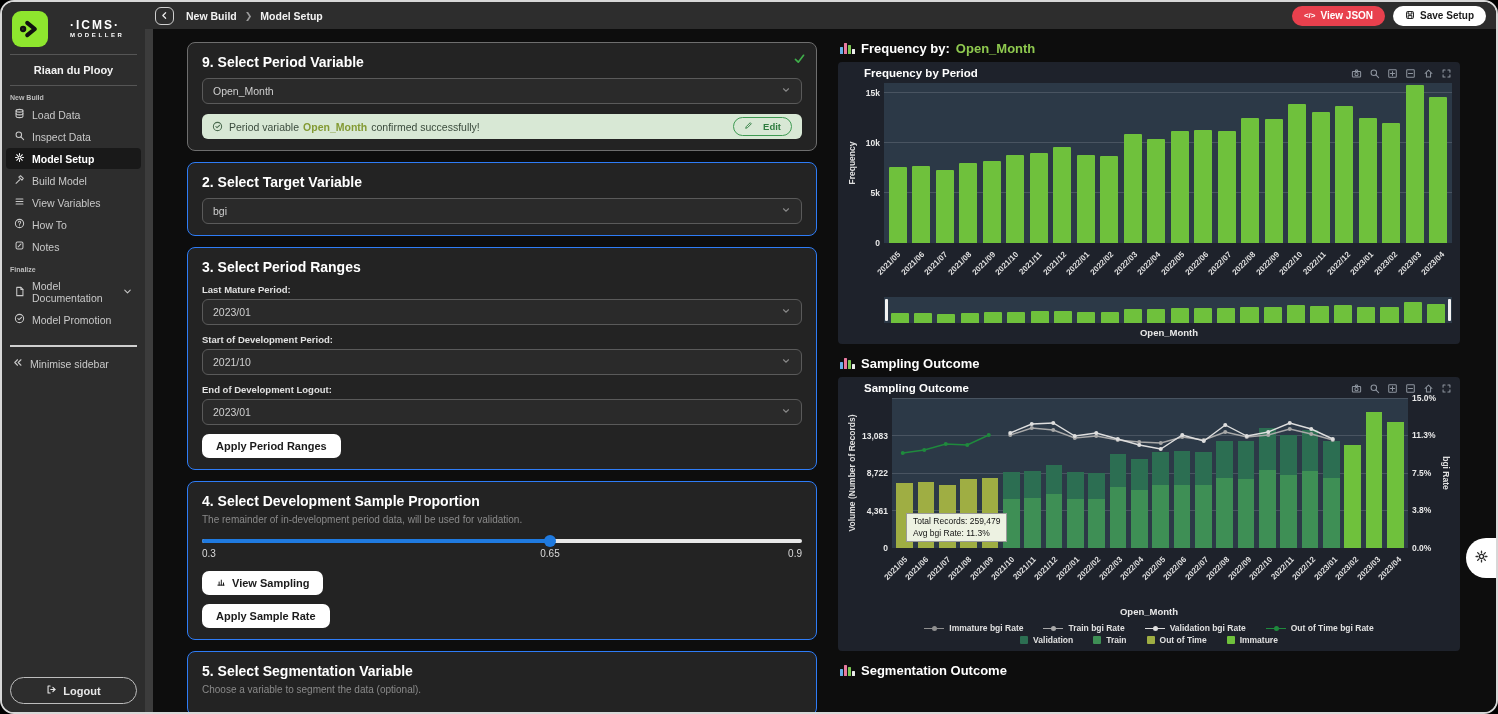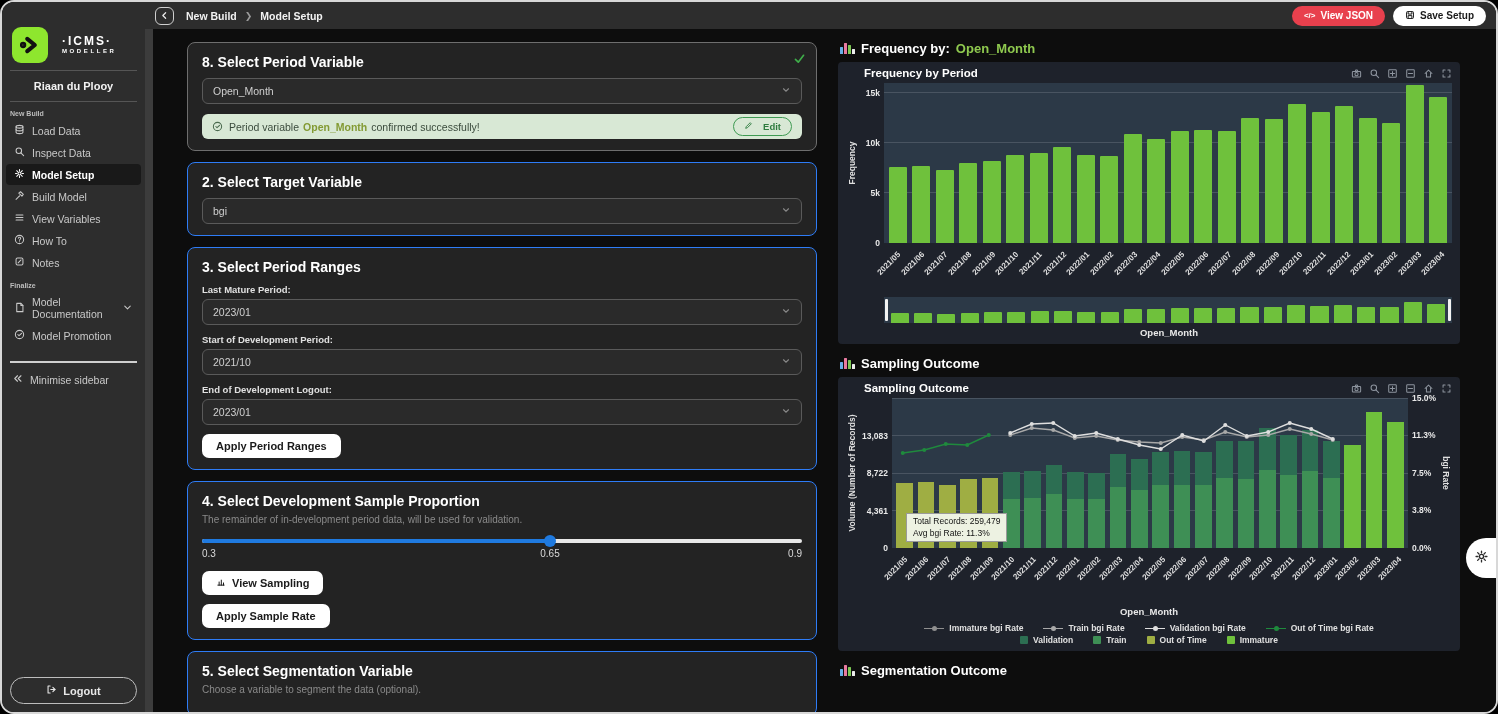--- a/index.html
+++ b/index.html
@@ -1,21 +1,21 @@
 <!DOCTYPE html>
 <html><head>
 <meta charset="utf-8">
 <style>
   html,body{margin:0;padding:0;background:#000;}
   *{box-sizing:border-box;}
   .window{position:relative;width:1498px;height:714px;background:#0c0c0c;border:2px solid #d8d8d8;
     border-radius:14px;overflow:hidden;font-family:"Liberation Sans","DejaVu Sans",sans-serif;color:#e8e8e8;}
   
   .sidebar{position:absolute;left:0;top:0;bottom:0;width:143px;background:#2d2d2d;display:flex;flex-direction:column;z-index:5;}
-  .brand{display:flex;align-items:center;gap:14px;padding:25px 8px 7px 10px;}
+  .brand{display:flex;align-items:center;gap:22px;padding:9px 8px 7px 10px;}
   .brand-sq{width:36px;height:36px;background:#8ee62e;border-radius:9px;display:flex;align-items:center;justify-content:center;flex:0 0 auto;}
   .brand-txt{line-height:1.1;}
   .brand-l1{font-size:12px;font-weight:bold;letter-spacing:2px;color:#fff;}
   .brand-l2{font-size:6px;font-weight:bold;letter-spacing:2.6px;color:#fff;}
   .sb-div{border:none;border-top:1px solid #555;margin:0 8px;}
   .sb-user{font-size:11px;font-weight:bold;text-align:center;padding:9px 4px;color:#f2f2f2;}
   .sb-sec{font-size:7px;font-weight:bold;color:#bdbdbd;padding:8px 8px 2px 8px;}
   .sb-item{display:flex;align-items:center;gap:7px;font-size:10.5px;color:#c9c9c9;padding:4px 8px;margin:1px 4px;border-radius:4px;cursor:pointer;}
   .sb-item svg{flex:0 0 auto;}
   .sb-item.active{background:#191919;color:#fff;font-weight:bold;}
@@ -249,21 +249,21 @@
         <span>Save Setup</span>
       </button>
     </div>
   </div>
 
   <div class="scrolltrack"></div>
 
   <div class="main">
 
     <div class="card neutral">
-      <h3 class="card-title">8. Select Period Variable</h3>
+      <h3 class="card-title">9. Select Period Variable</h3>
       <span class="okmark">
         <svg width="13" height="13" viewBox="0 0 16 16" fill="none" stroke="#3fae4a" stroke-width="2" stroke-linecap="round" stroke-linejoin="round">
             <path d="M3 9 l3.5 3.5 L13 4"></path>
           </svg>
       </span>
       <div class="sel">
         <span>Open_Month</span>
         <span class="chev">
           <svg width="10" height="10" viewBox="0 0 16 16" fill="none" stroke="currentColor" stroke-width="1.8" stroke-linecap="round">
               <path d="M4 6 l4 4 4-4"></path>

